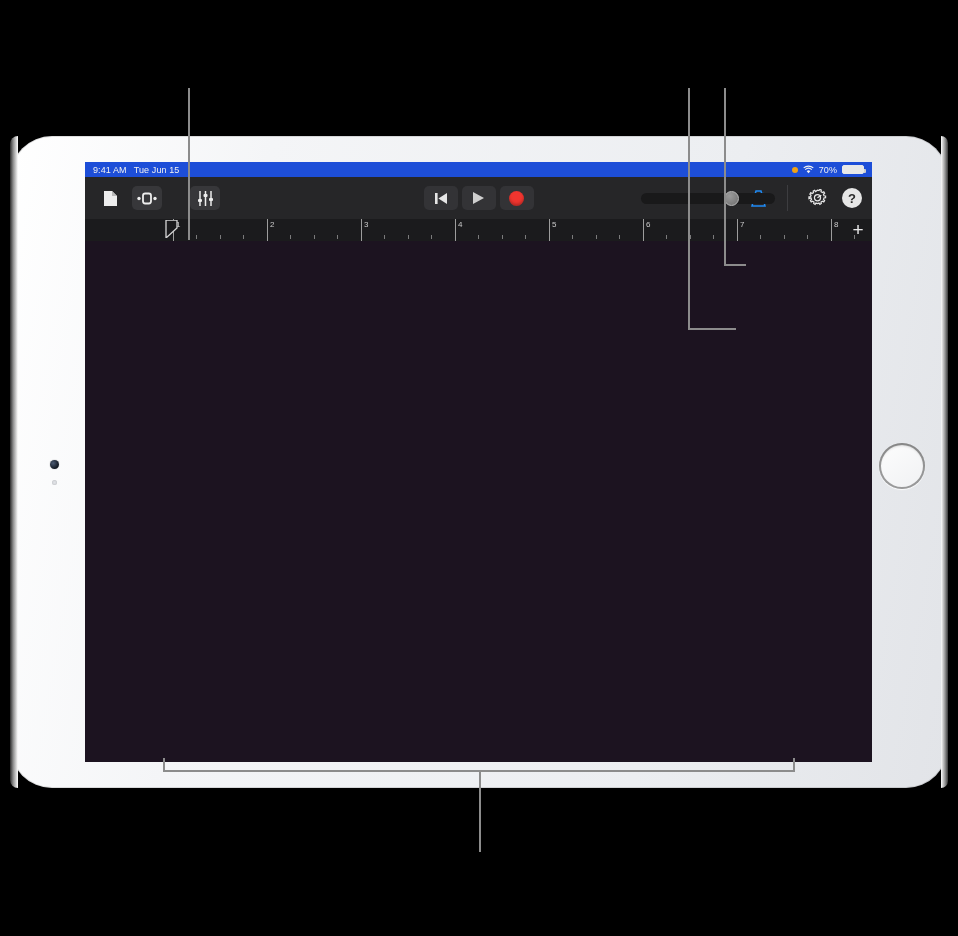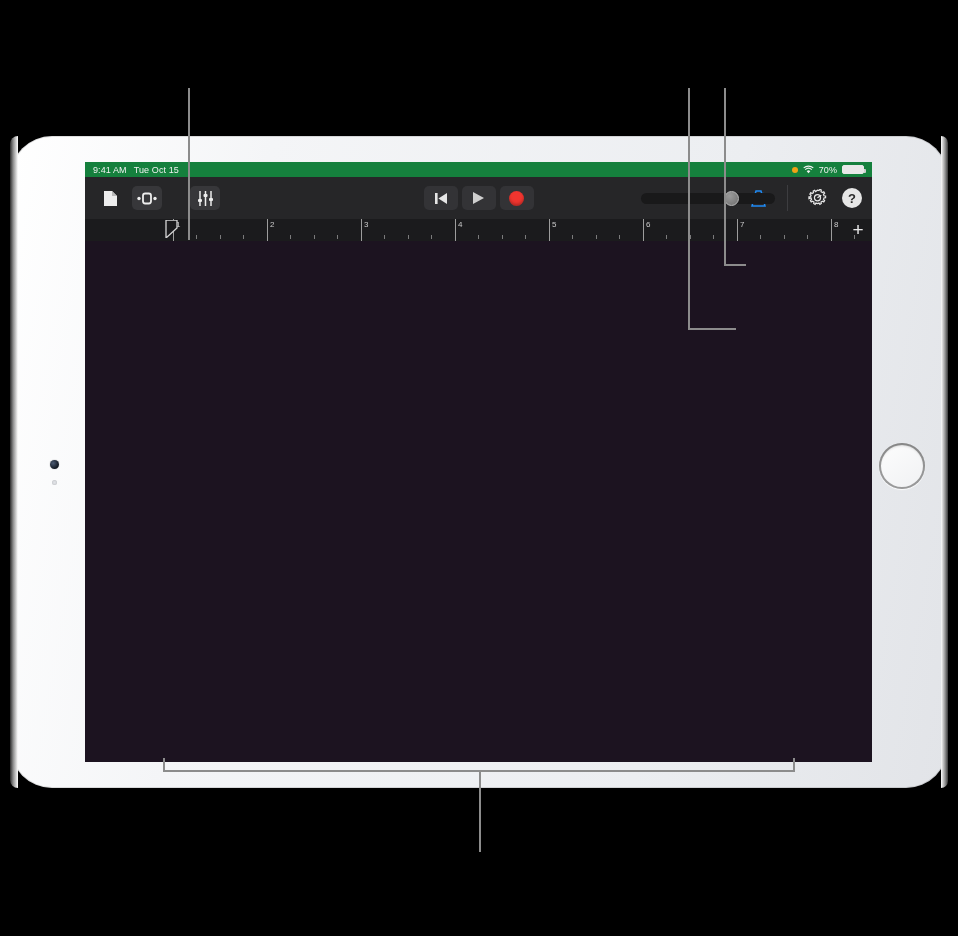--- a/index.html
+++ b/index.html
@@ -53,21 +53,21 @@
   }
 
   
   .screen {
     position:absolute; left:75px; top:26px; width:787px; height:600px;
     background:#1c1320; overflow:hidden;
   }
 
   
   .statusbar {
-    position:relative; height:15px; background:#15803d;
+    position:relative; height:15px; background:#1d4ed8;
     display:flex; align-items:center; padding:0 8px; color:#f2f2f2;
     font-size:9px; letter-spacing:.1px;
   }
   .sb-left { display:flex; gap:7px; }
   .sb-right { margin-left:auto; display:flex; align-items:center; gap:5px; }
   .sb-dot { width:6px; height:6px; border-radius:50%; background:#f0a215; }
   .sb-wifi { width:11px; height:9px; }
   .sb-batt {
     width:22px; height:9px; border:1px solid #e8e8e8; border-radius:2px; position:relative;
     background:#e8e8e8;
@@ -163,21 +163,21 @@
   <div class="device">
     <div class="cam-dot"></div>
     <div class="cam-sensor"></div>
     <div class="home-btn"></div>
 
     <div class="screen">
 
       <div class="statusbar">
         <div class="sb-left">
           <span>9:41 AM</span>
-          <span>Tue Oct 15</span>
+          <span>Tue Jun 15</span>
         </div>
         <div class="sb-right">
           <span class="sb-dot"></span>
           <svg class="sb-wifi" viewBox="0 0 14 11">
             <path d="M7 10.2 4.7 7.6a3.5 3.5 0 0 1 4.6 0z" fill="#f2f2f2"></path>
             <path d="M2.8 5.6a6.4 6.4 0 0 1 8.4 0" stroke="#f2f2f2" stroke-width="1.4" fill="none"></path>
             <path d="M0.9 3.4a9.4 9.4 0 0 1 12.2 0" stroke="#f2f2f2" stroke-width="1.4" fill="none"></path>
           </svg>
           <span>70%</span>
           <span class="sb-batt"></span>

